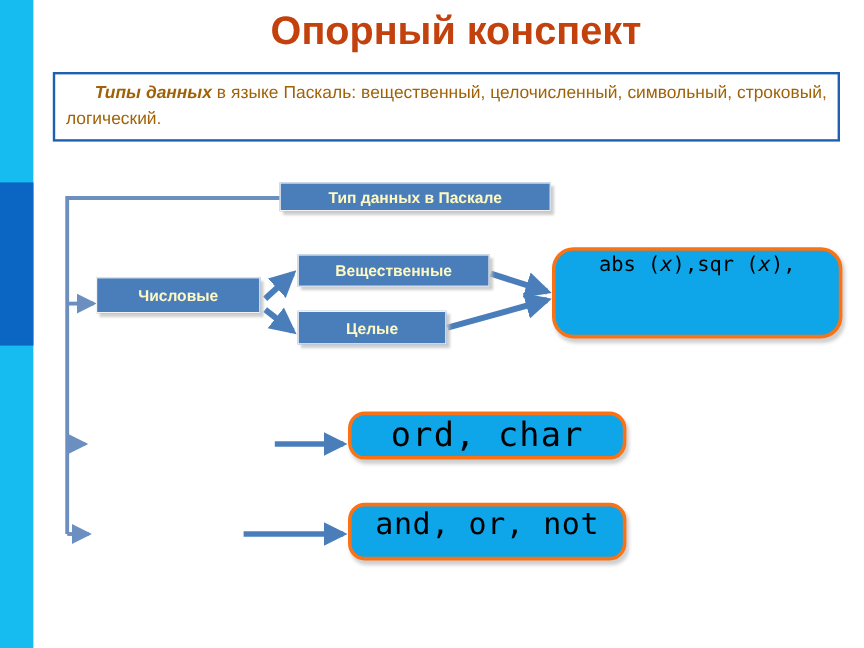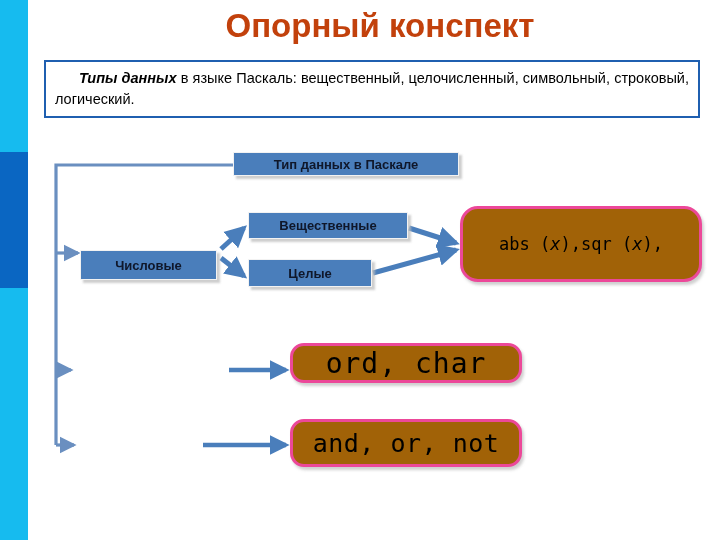--- a/index.html
+++ b/index.html
@@ -69,21 +69,21 @@
     width: 656px;
     height: 58px;
     box-sizing: border-box;
     border: 2px solid #1f5fb0;
     background: #ffffff;
     padding: 6px 9px 4px 9px;
   }
   .definition-text {
     font-size: 14.5px;
     line-height: 21px;
-    color: #000000;
+    color: #a16207;
     text-align: justify;
     text-indent: 24px;
     text-align-last: left;
     margin: 0;
   }
   .definition-text b {
     font-weight: bold;
     font-style: italic;
   }
 
@@ -97,47 +97,47 @@
     pointer-events: none;
   }
   .diagram svg { display: block; }
 
   
   .node {
     position: absolute;
     box-sizing: border-box;
     background: #4a7ebb;
     border: 1px solid #f2f2f2;
-    color: #0f172a;
+    color: #fef9c3;
     font-size: 13px;
     font-weight: bold;
     display: flex;
     align-items: center;
     justify-content: center;
     text-align: center;
     box-shadow: 3px 3px 2px rgba(190,190,190,0.75);
     line-height: 1;
     white-space: nowrap;
   }
   .node-root   { left: 233px; top: 152px; width: 226px; height: 24px; }
-  .node-num    { left: 80px;  top: 250px; width: 137px; height: 30px; }
+  .node-num    { left: 80px;  top: 231px; width: 137px; height: 30px; }
   .node-real   { left: 248px; top: 212px; width: 160px; height: 27px; }
   .node-int    { left: 248px; top: 259px; width: 124px; height: 28px; }
   .node-char   { left: 73px;  top: 357px; width: 155px; height: 26px; }
   .node-bool   { left: 76px;  top: 430px; width: 126px; height: 29px; }
 
   
   .callout {
     position: absolute;
     box-sizing: border-box;
-    background: #a16207;
-    border: 3px solid #ec4899;
+    background: #0ea5e9;
+    border: 3px solid #f97316;
     border-radius: 14px;
     display: flex;
-    align-items: center;
+    align-items: flex-start;
     justify-content: center;
     color: #000000;
     font-family: "DejaVu Sans Mono", monospace;
     box-shadow: 2px 3px 3px rgba(195,195,195,0.8);
   }
   .callout-arith {
     left: 460px; top: 206px; width: 242px; height: 76px;
     border-radius: 18px;
     font-size: 17px;
     line-height: 24px;

